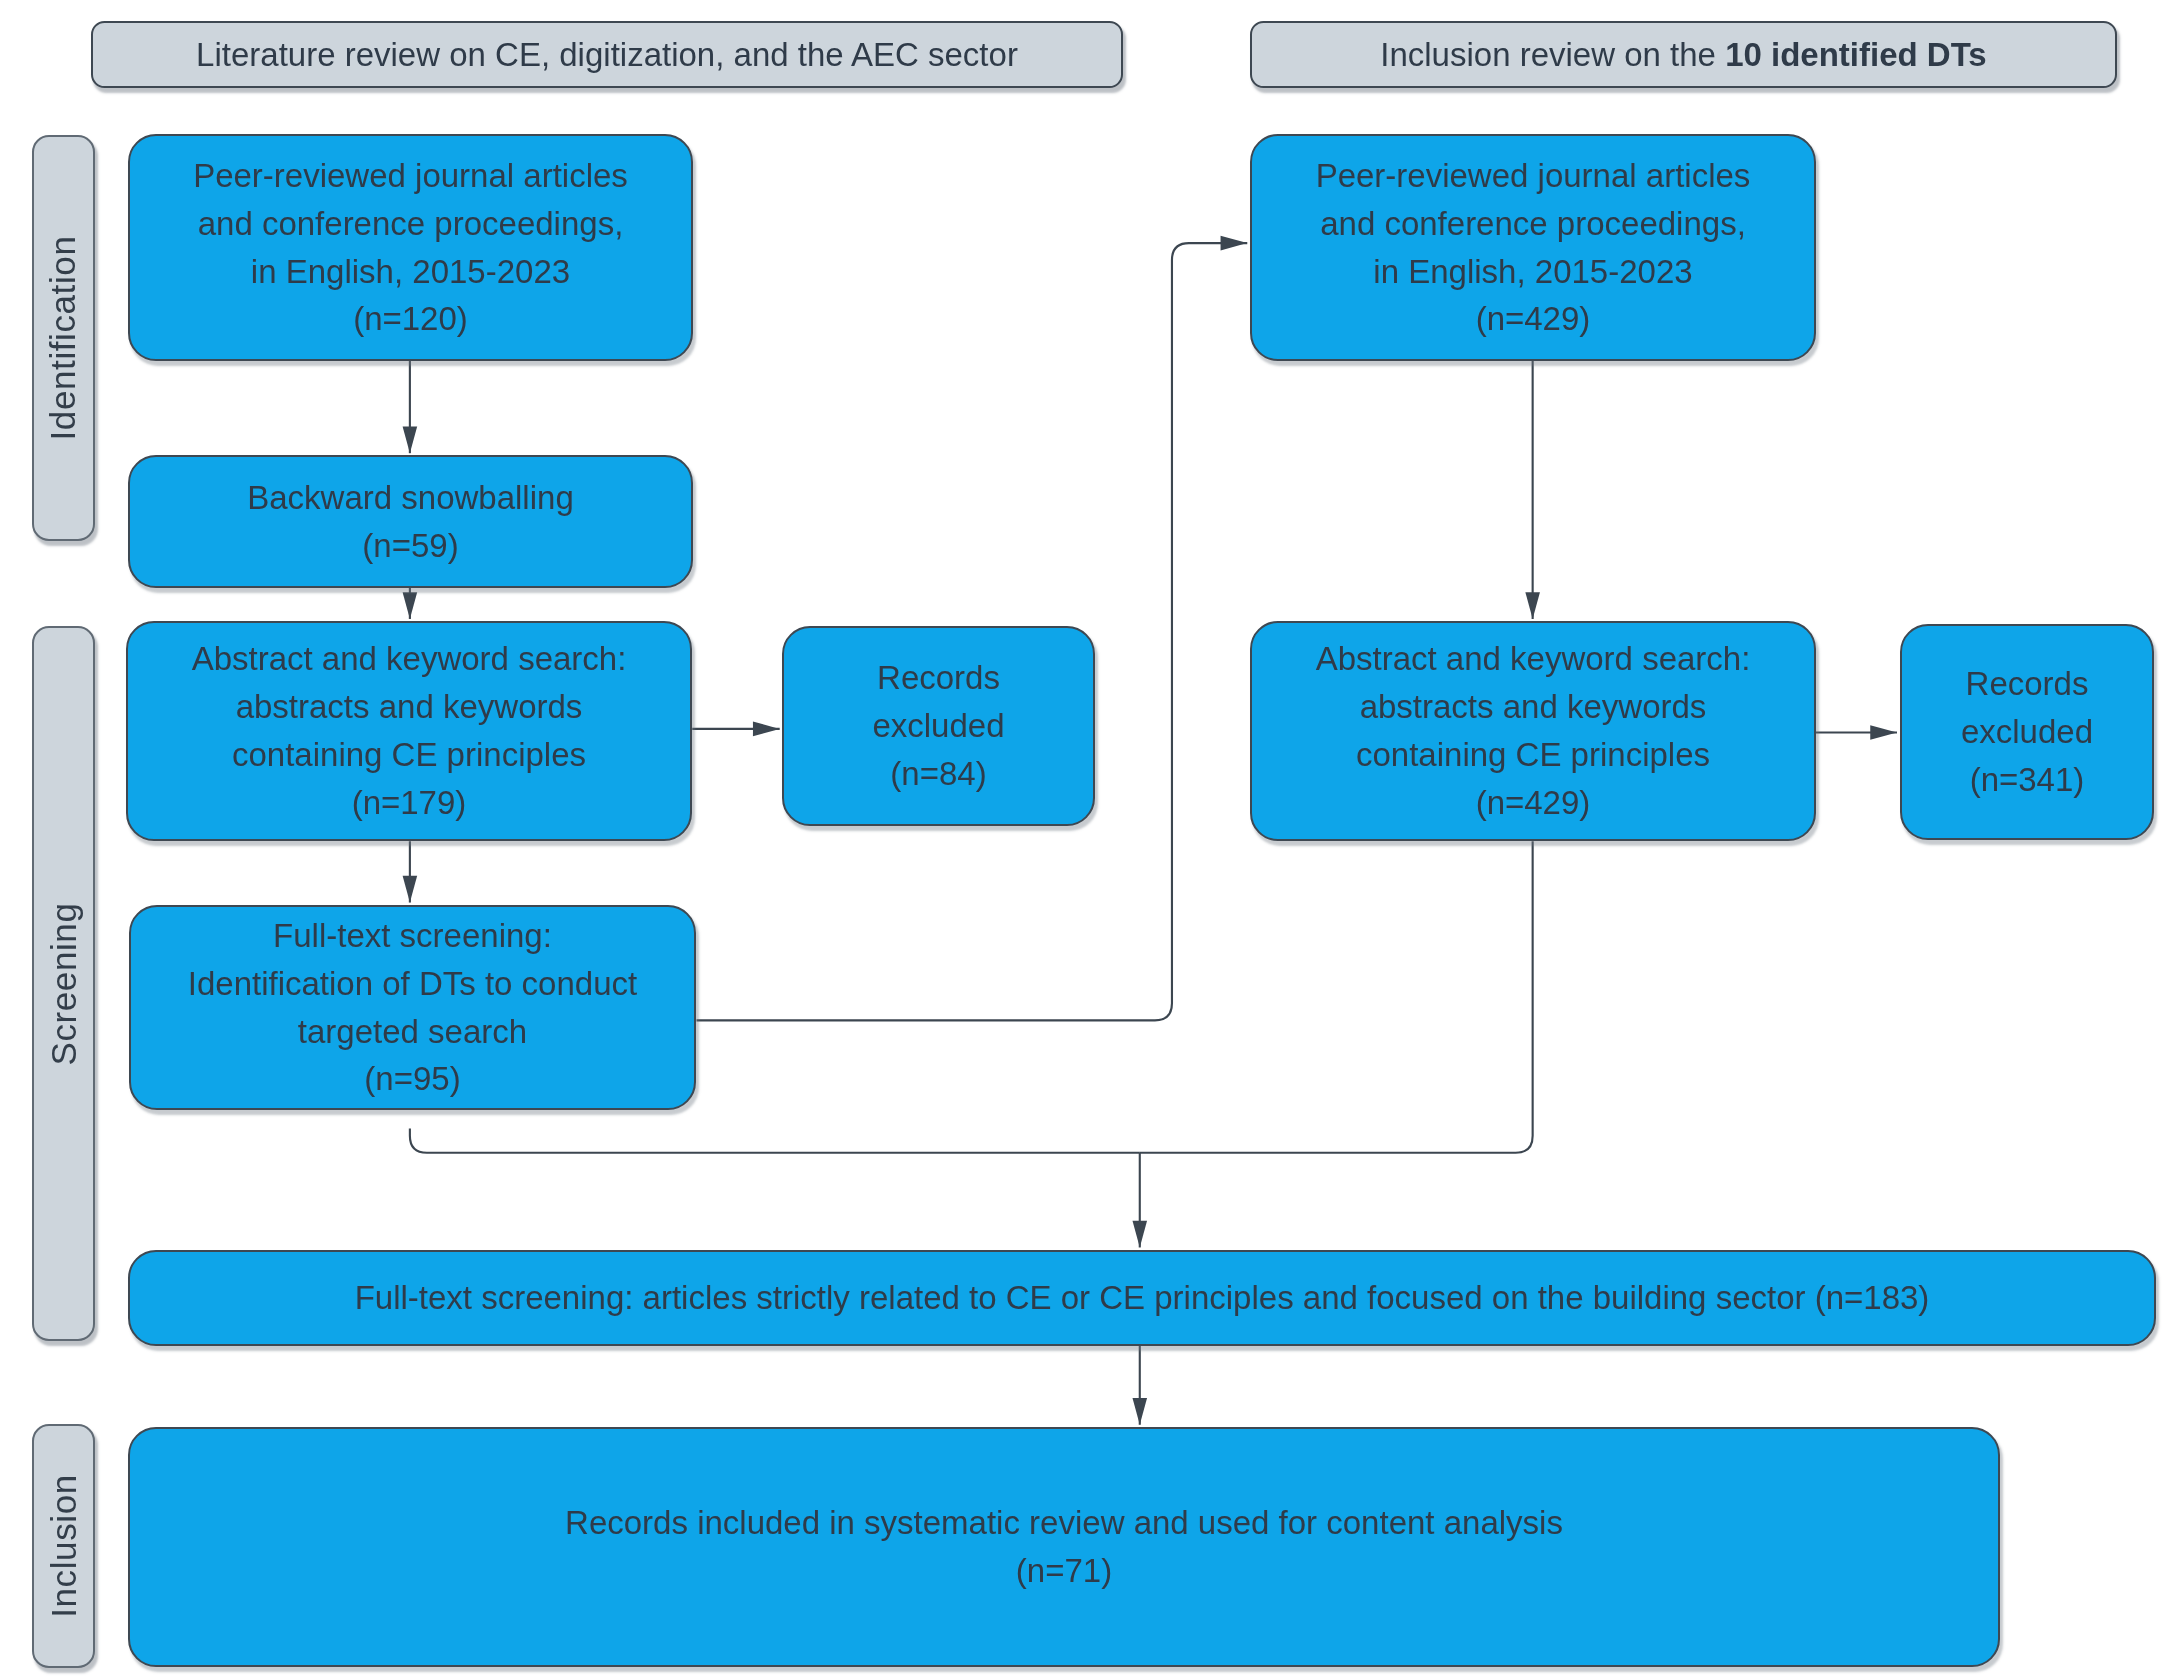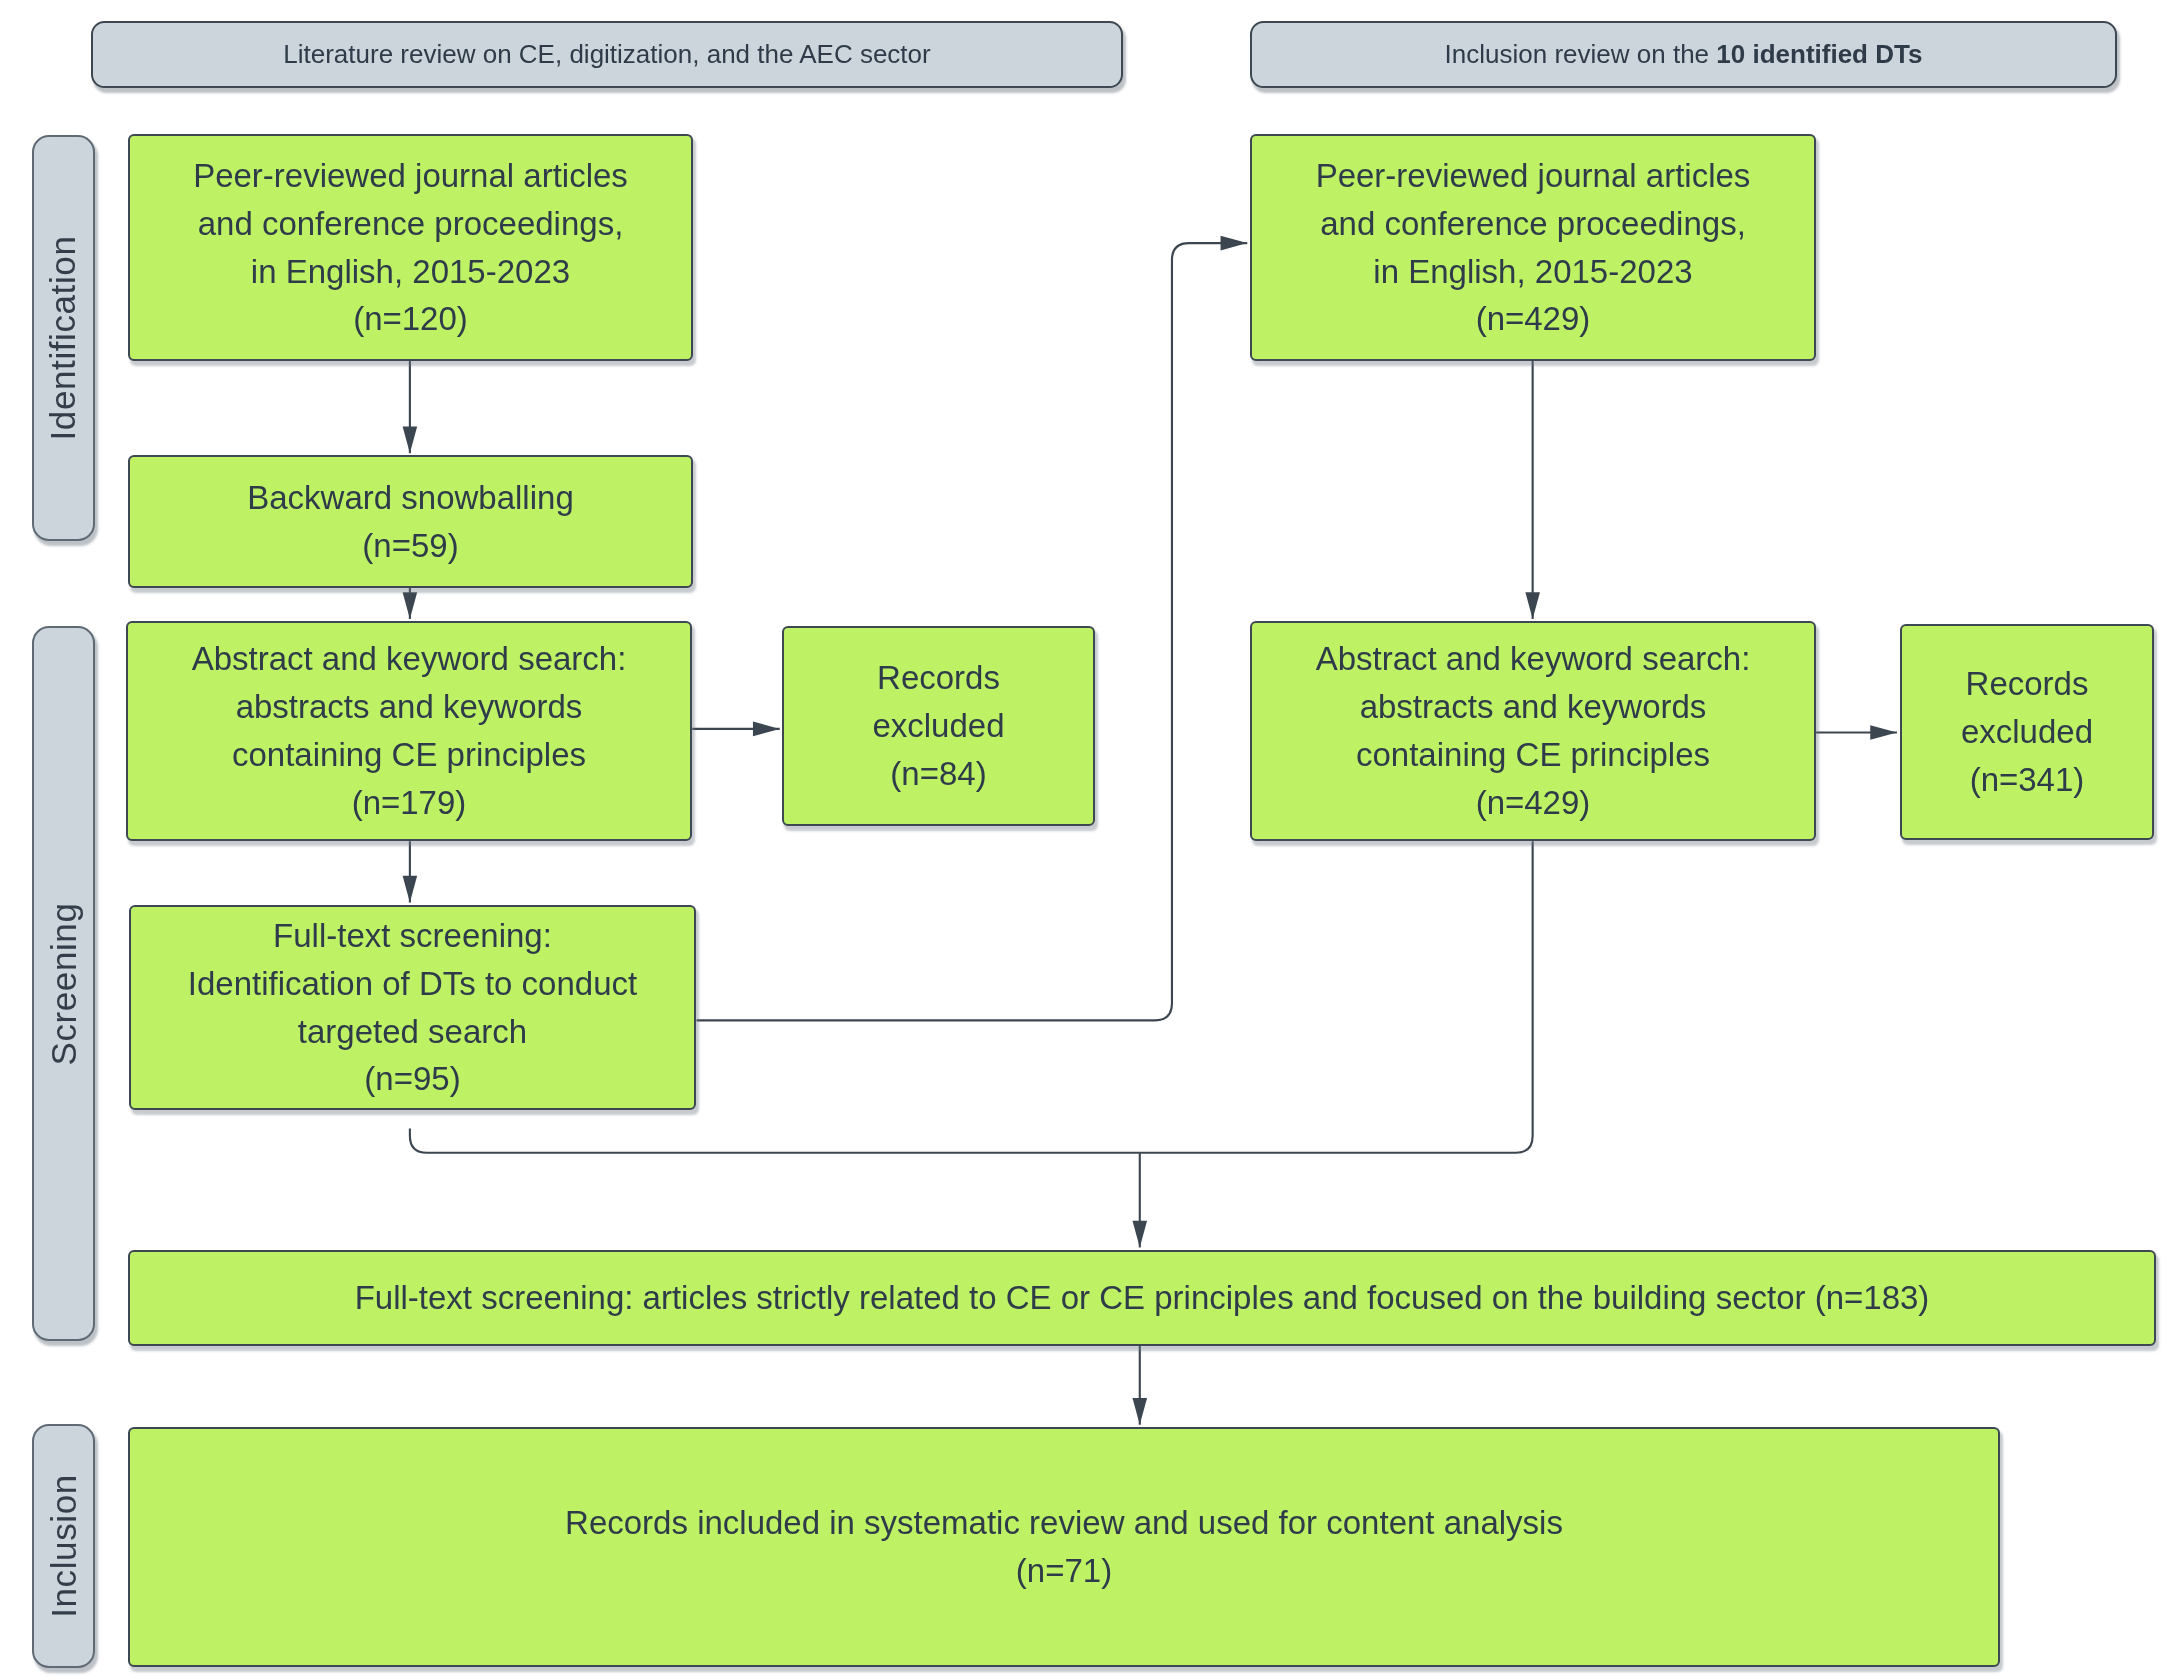--- a/index.html
+++ b/index.html
@@ -5,32 +5,32 @@
   html,body { margin:0; padding:0; background:#ffffff; }
   .canvas {
     position:relative; width:2183px; height:1680px; background:#ffffff;
     font-family:"Liberation Sans", sans-serif; color:#2f3b49; overflow:hidden;
   }
   .canvas * { box-sizing:border-box; }
   svg.wires { position:absolute; left:0; top:0; pointer-events:none; }
   .hdr {
     position:absolute; background:#cdd5dc; border:2.4px solid #3e4852; border-radius:13.4px;
     display:flex; align-items:center; justify-content:center; text-align:center;
-    font-size:26px; color:#2f3b49; box-shadow:2.4px 4.3px 2.4px rgba(108,118,128,0.45);
+    font-size:33px; color:#2f3b49; box-shadow:2.4px 4.3px 2.4px rgba(108,118,128,0.45);
   }
   .pill {
     position:absolute; background:#cdd5dc; border:2.4px solid #606a74; border-radius:17px;
     display:flex; align-items:center; justify-content:center;
     box-shadow:2.4px 4.3px 2.4px rgba(108,118,128,0.45);
   }
   .pill > span {
     transform:rotate(-90deg); white-space:nowrap; font-size:35px; color:#333e4a; letter-spacing:0.6px;
   }
   .box {
-    position:absolute; background:#bef264; border:2.4px solid #3e4852; border-radius:6px;
+    position:absolute; background:#0ea5e9; border:2.4px solid #3e4852; border-radius:28px;
     display:flex; align-items:center; justify-content:center; text-align:center;
     font-size:33px; line-height:1.45; white-space:pre-line; color:#2f3b49;
     box-shadow:2.4px 4.3px 2.4px rgba(108,118,128,0.38); padding:0 11px;
   }
   .i { }
   .b { font-weight:bold; }
 </style>
 </head>
 <body>
 

